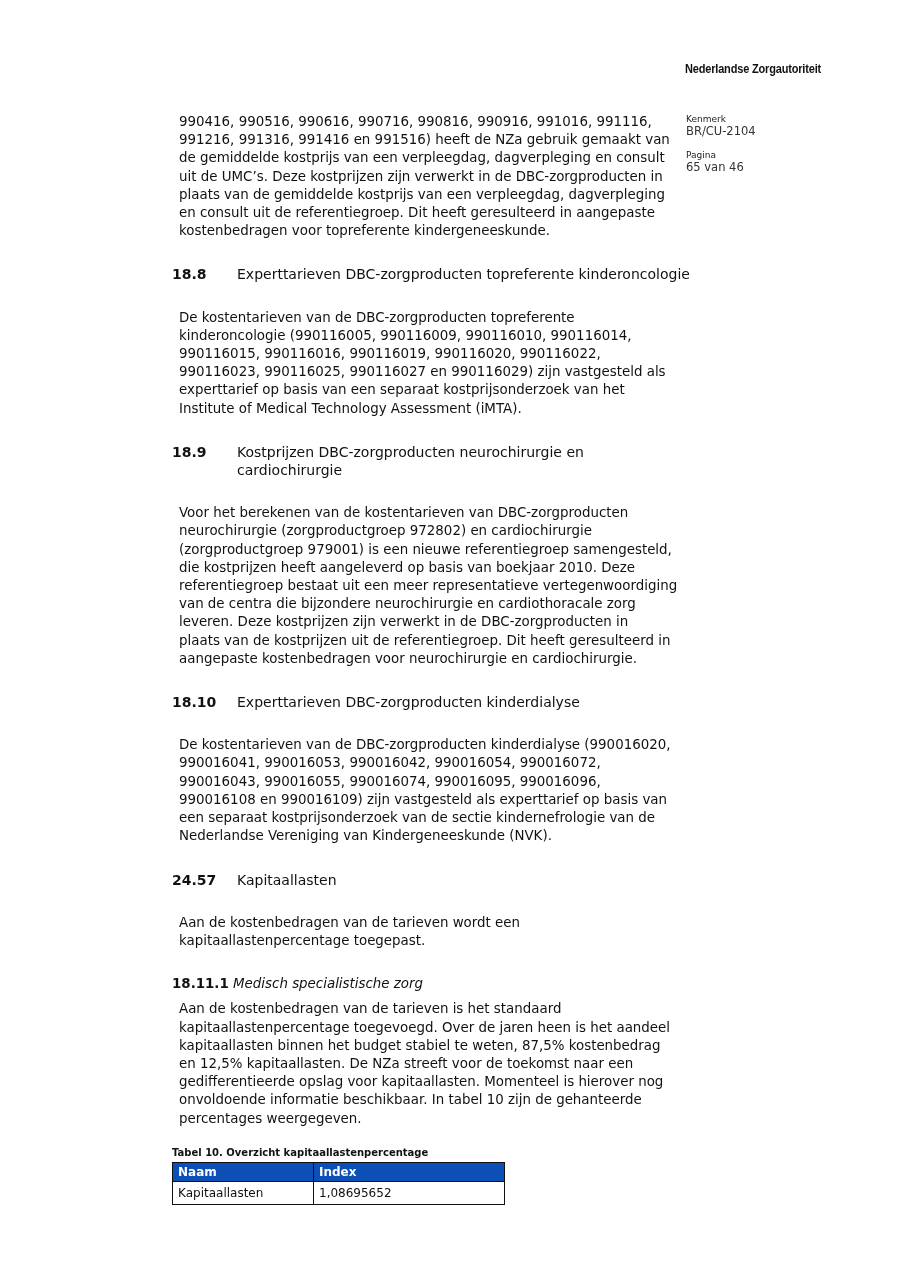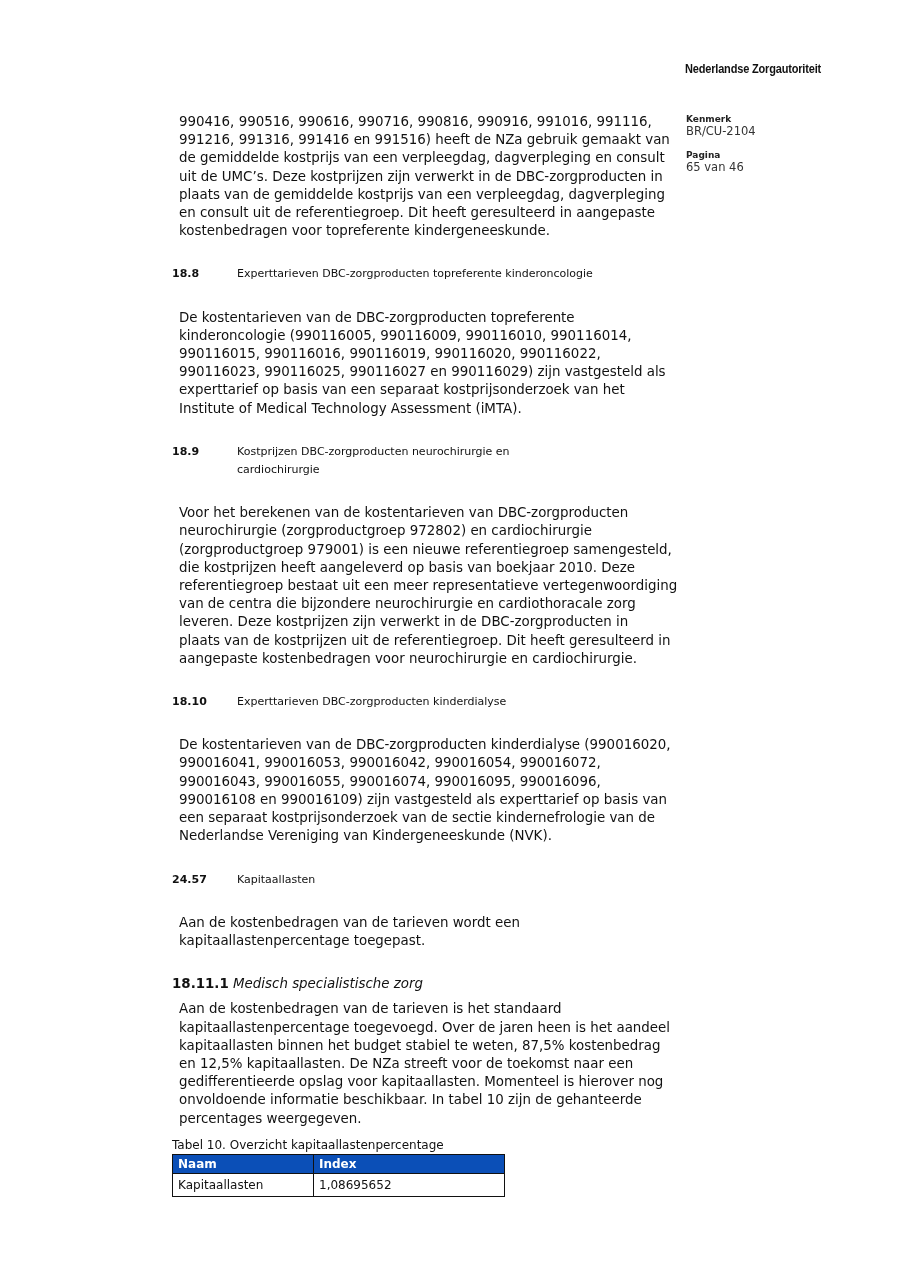--- a/index.html
+++ b/index.html
@@ -7,39 +7,39 @@
     width: 900px; height: 1273px; position: relative; overflow: hidden;
     font-family: "DejaVu Sans", sans-serif; color: #111;
   }
   .org {
     position: absolute; left: 685px; top: 62px;
     font-family: "Liberation Sans", sans-serif; font-weight: bold;
     font-size: 12.5px; letter-spacing: -0.2px; color: #111;
     transform: scaleX(0.88); transform-origin: left top;
   }
   .meta { position: absolute; left: 686px; font-family: "DejaVu Sans", sans-serif; color: #222; }
-  .meta-label { font-size: 9px; font-weight: bold; }
+  .meta-label { font-size: 9px; font-weight: normal; }
   .meta-value { font-size: 11.5px; color: #333; }
   .main {
     position: absolute; left: 172px; top: 106px; width: 520px;
     font-size: 13.4px; line-height: 18.2px;
   }
   p { margin: 7px; }
   .para { white-space: pre-line; }
   .heading {
     display: flex; align-items: flex-start;
-    font-size: 11px; line-height: 18.2px;
+    font-size: 14px; line-height: 18.2px;
   }
   .heading .num { font-weight: bold; width: 65px; flex: 0 0 65px; }
   .heading .title { white-space: pre-line; }
   .sub-heading .num { font-weight: bold; }
   .sub-heading .title { font-style: italic; }
   .gap-lg { height: 18px; }
   .gap-md { height: 18px; }
-  .caption { margin-top: 10px; font-size: 12px; line-height: 14px; }
+  .caption { margin-top: 18px; font-size: 10px; line-height: 14px; font-weight: bold; }
   table {
     border-collapse: collapse; margin-top: 2px; width: 333px;
     font-size: 12px;
   }
   th {
     background: #0b4fb7; color: #fff; text-align: left; font-weight: bold;
     padding: 0 5px; height: 17px; border: 1px solid #111;
   }
   td {
     padding: 2px 5px; height: 17px; border: 1px solid #111; color: #111;

